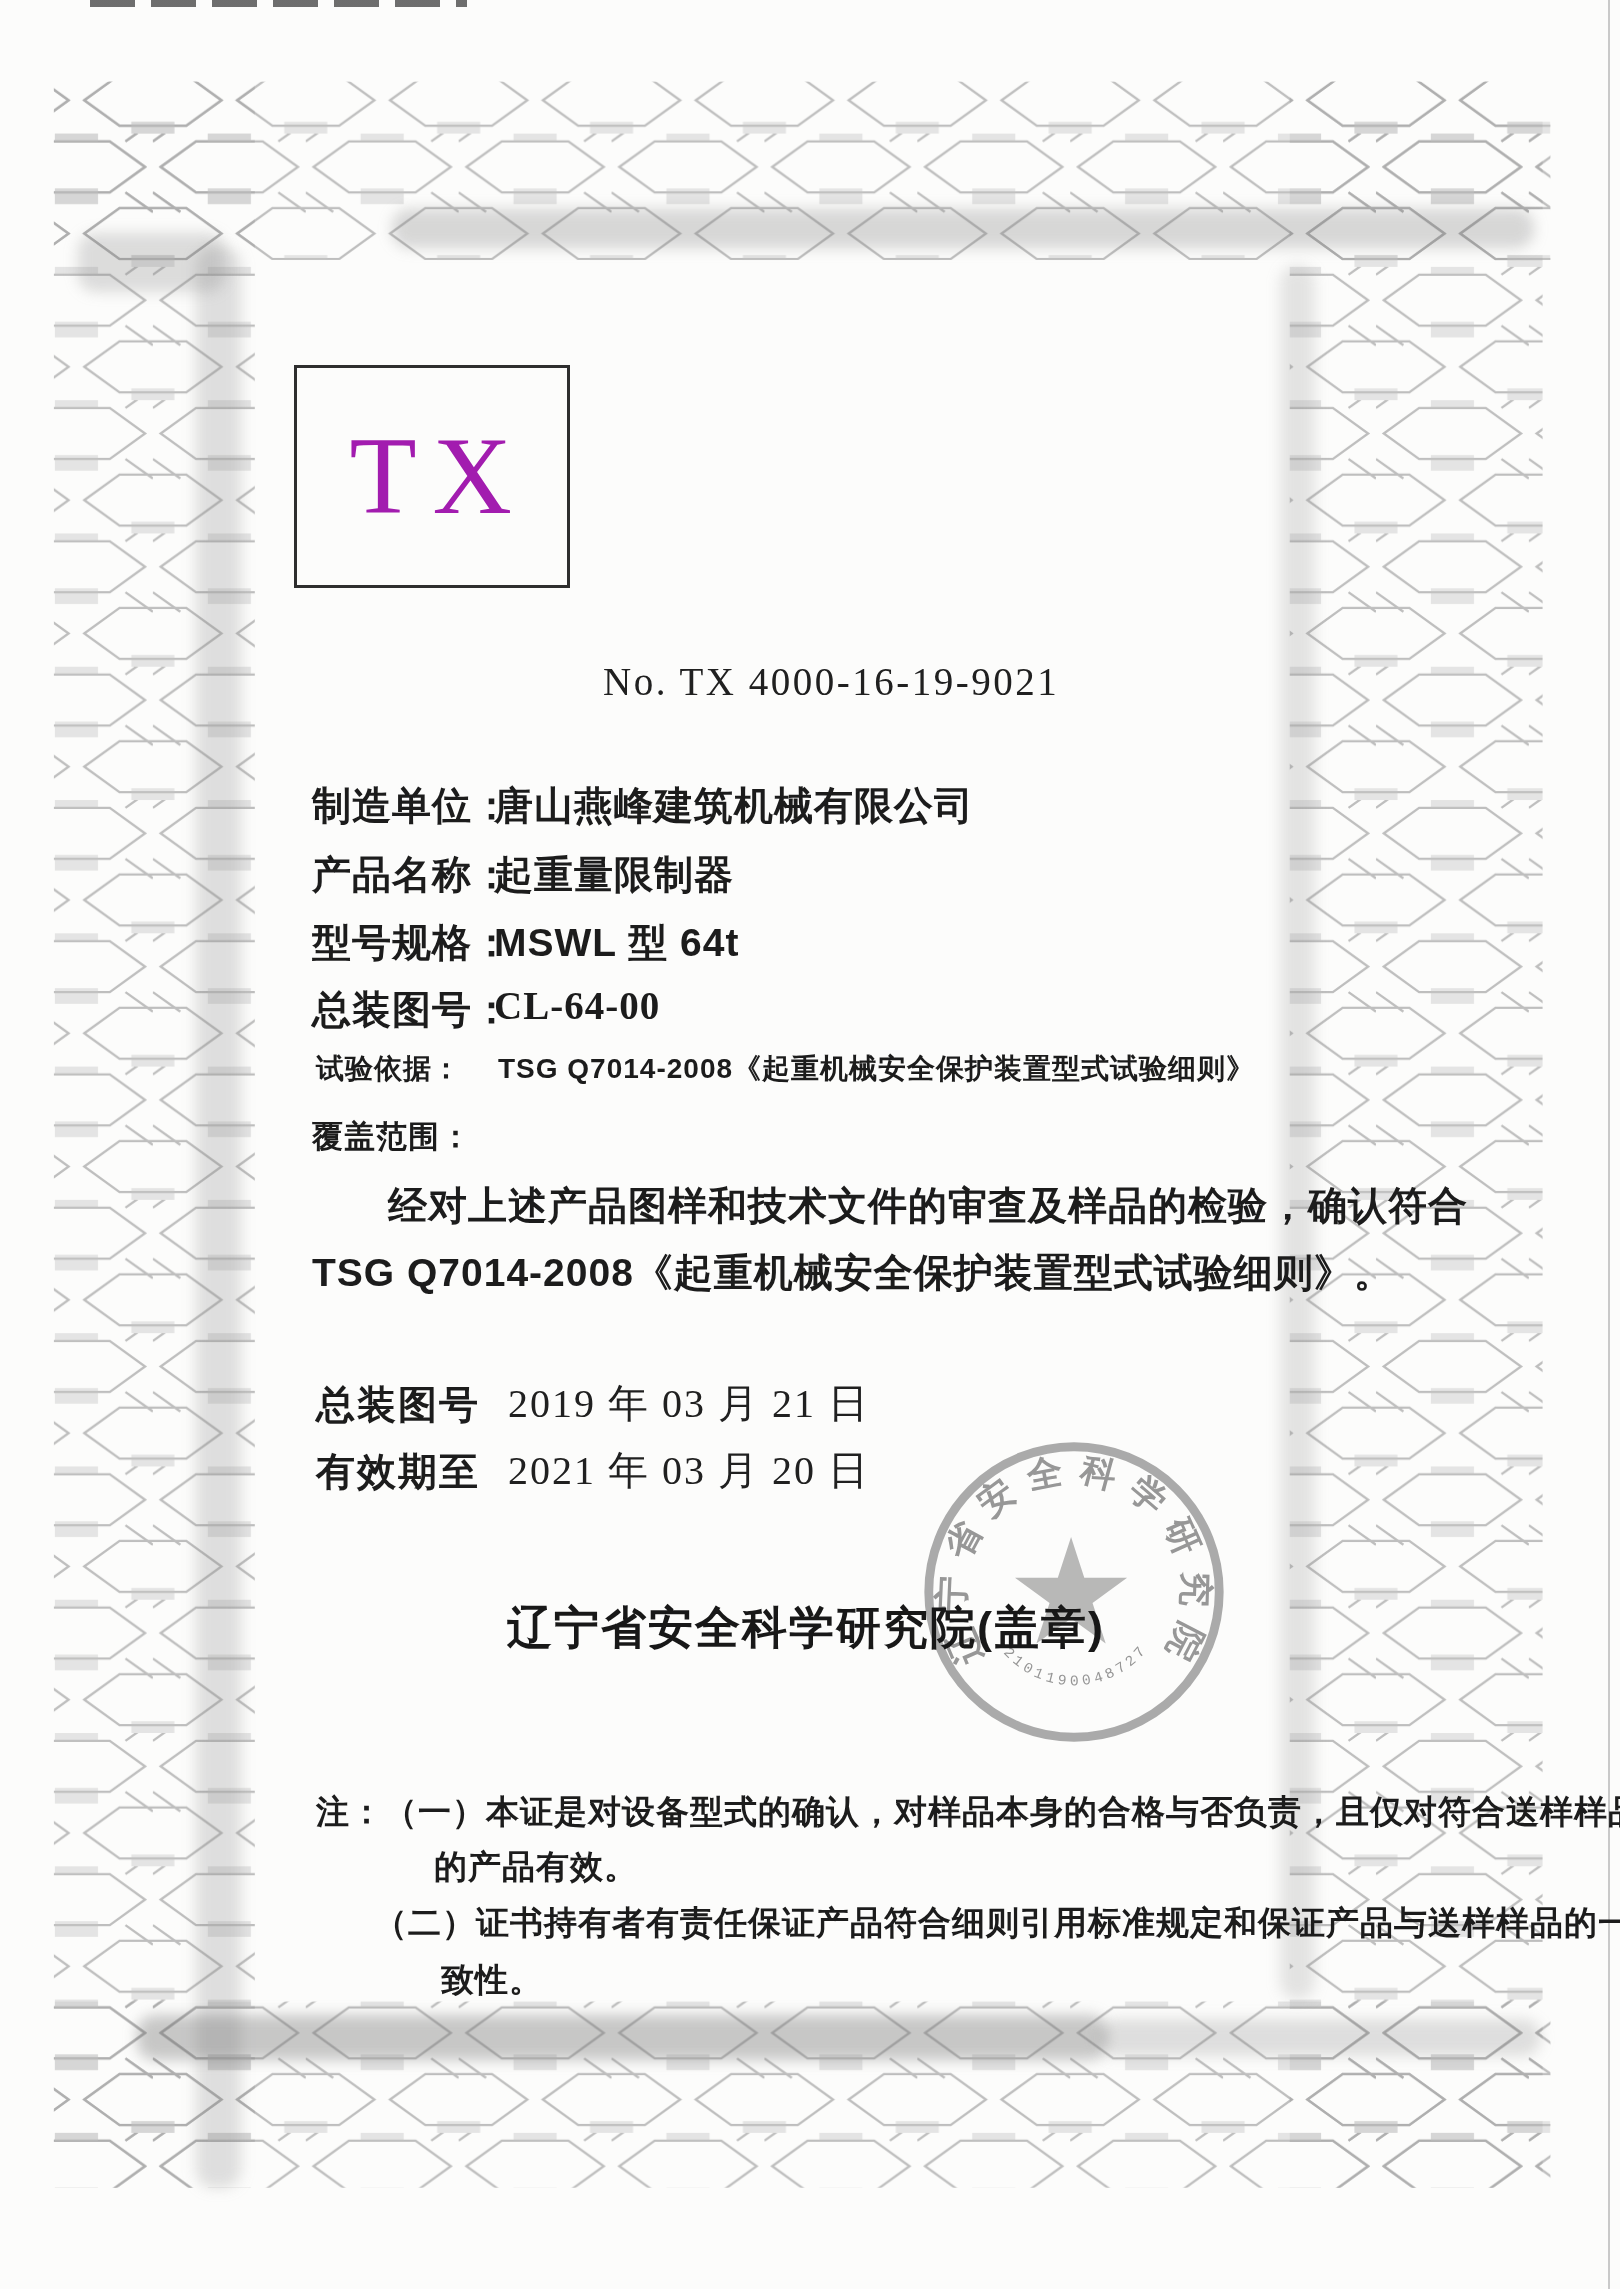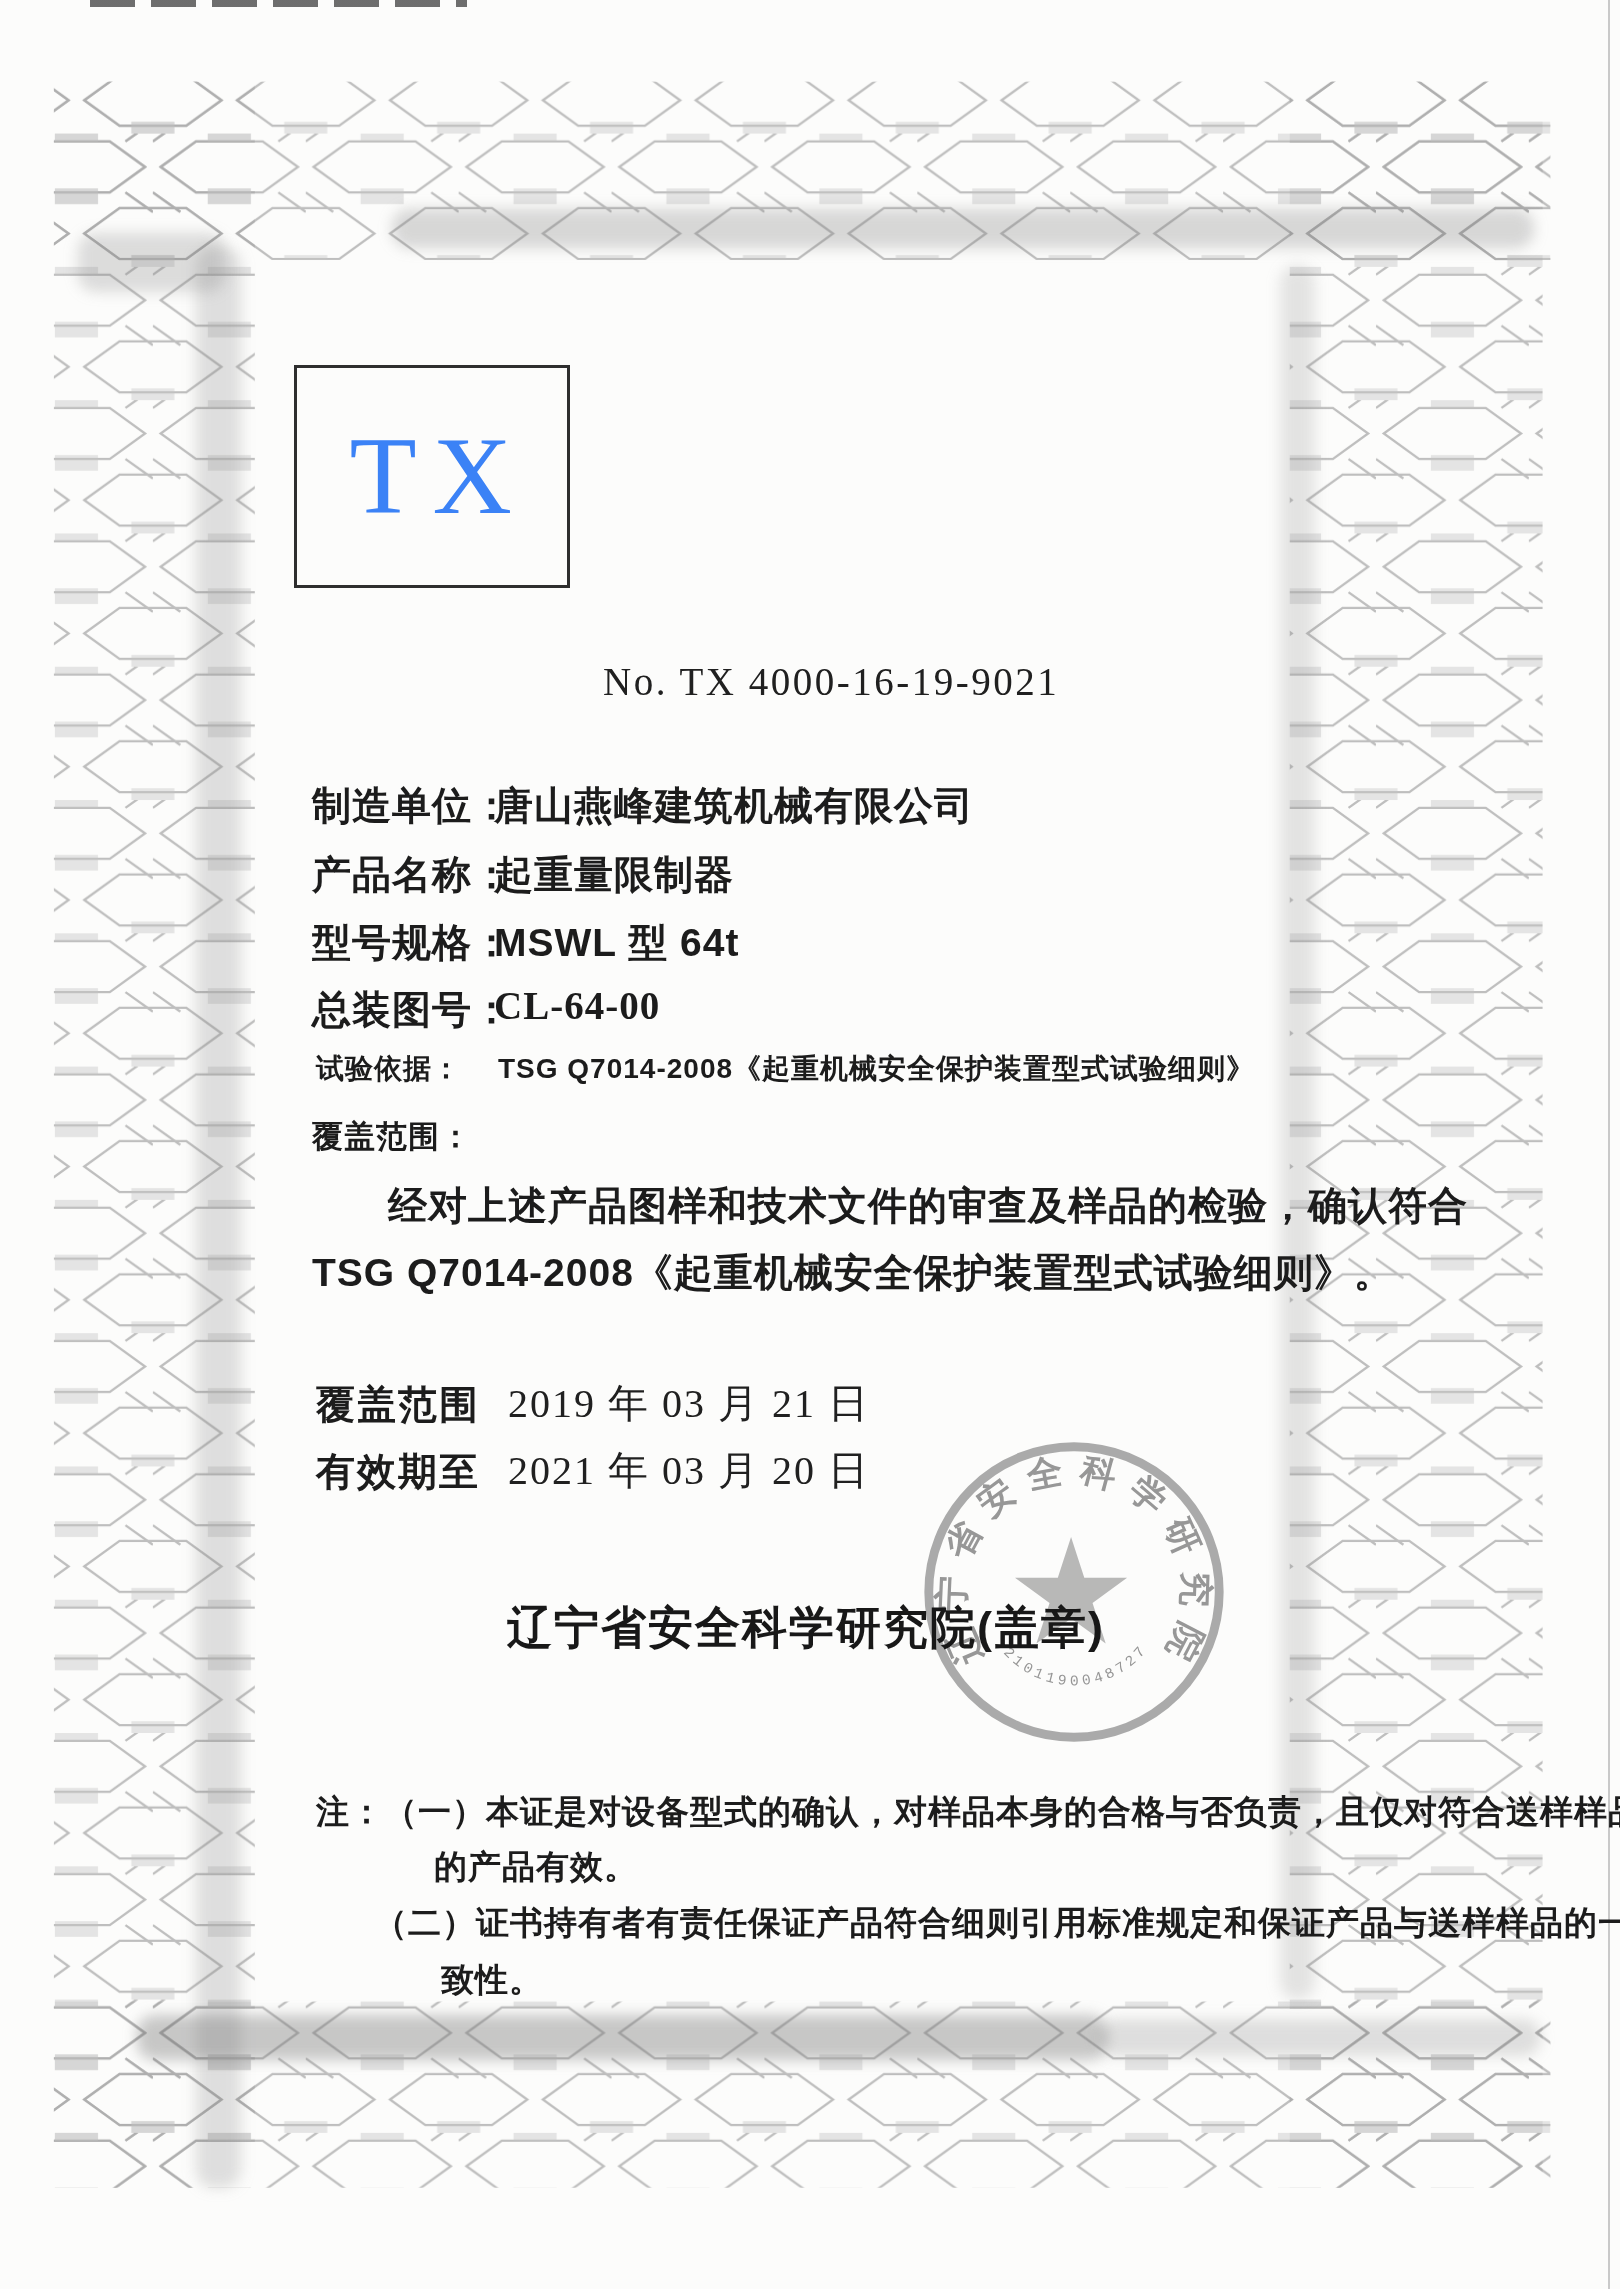--- a/index.html
+++ b/index.html
@@ -69,21 +69,21 @@
     <polygon opacity="0.8" fill="#a6a6a6" points="157,104 170.5,145.4 214.1,145.5 178.9,171.1 192.3,212.5 157,187 121.7,212.5 135.1,171.1 99.9,145.5 143.5,145.4"></polygon>
     <text font-size="36" letter-spacing="14" fill="#8f8f8f" opacity="0.92" font-weight="600" font-family="Liberation Sans, DejaVu Sans, sans-serif">
       <textPath href="#sealArcTop" startOffset="8">辽宁省安全科学研究院</textPath>
     </text>
     <text font-size="15" letter-spacing="4" fill="#8b8b8b" opacity="0.9" font-family="Liberation Mono, DejaVu Sans Mono, monospace">
       <textPath href="#sealArcBottom" startOffset="34">2101190048727</textPath>
     </text>
   </svg>
 
   <div id="tx-box" class="abs content" style="left:294px;top:365px;width:276px;height:223px;">
-    <span class="serif" style="font-size:110px;letter-spacing:15.7px;color:#3b82f6;margin-left:13px;">TX</span>
+    <span class="serif" style="font-size:110px;letter-spacing:15.7px;color:#a21caf;margin-left:13px;">TX</span>
   </div>
 
   <div class="abs content serif" style="left:603px;top:659px;font-size:39px;letter-spacing:2.5px;color:#202020;">No. TX 4000-16-19-9021</div>
 
   <div class="abs content field-row" style="left:312px;top:779px;font-size:39px;">
     <span class="field-label">制造单位：</span>
     <span class="field-value">唐山燕峰建筑机械有限公司</span>
   </div>
   <div class="abs content field-row" style="left:312px;top:848px;font-size:39px;">
     <span class="field-label">产品名称：</span>
@@ -101,21 +101,21 @@
     <span class="field-label">试验依据：</span>
     <span class="field-value">TSG Q7014-2008《起重机械安全保护装置型式试验细则》</span>
   </div>
   <div class="abs content field-row" style="left:312px;top:1116px;font-size:31px;gap:6px;">
     <span class="field-label">覆盖范围：</span>
   </div>
 
   <div class="abs content statement" style="left:388px;top:1179px;">经对上述产品图样和技术文件的审查及样品的检验，确认符合</div>
   <div class="abs content statement" style="left:312px;top:1246px;">TSG Q7014-2008《起重机械安全保护装置型式试验细则》。</div>
 
-  <div class="abs content date-label" style="left:316px;top:1378px;">覆盖范围</div>
+  <div class="abs content date-label" style="left:316px;top:1378px;">总装图号</div>
   <div class="abs content date-value serif" style="left:508px;top:1376px;">2019 年 03 月 21 日</div>
   <div class="abs content date-label" style="left:316px;top:1445px;text-align:right;">有效期至</div>
   <div class="abs content date-value serif" style="left:508px;top:1443px;">2021 年 03 月 20 日</div>
 
   <div class="abs content" style="left:507px;top:1598px;font-size:45px;font-weight:800;letter-spacing:2px;color:#181818;">辽宁省安全科学研究院(盖章)</div>
 
   <div class="abs content note-line" style="left:316px;top:1790px;">注：（一）本证是对设备型式的确认，对样品本身的合格与否负责，且仅对符合送样样品</div>
   <div class="abs content note-line" style="left:434px;top:1845px;">的产品有效。</div>
   <div class="abs content note-line" style="left:374px;top:1901px;">（二）证书持有者有责任保证产品符合细则引用标准规定和保证产品与送样样品的一</div>
   <div class="abs content note-line" style="left:441px;top:1958px;">致性。</div>

